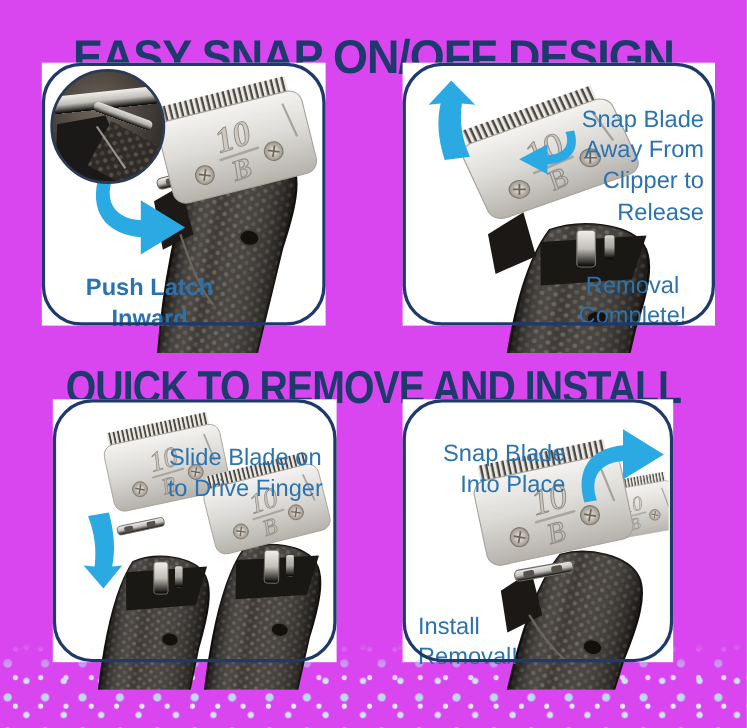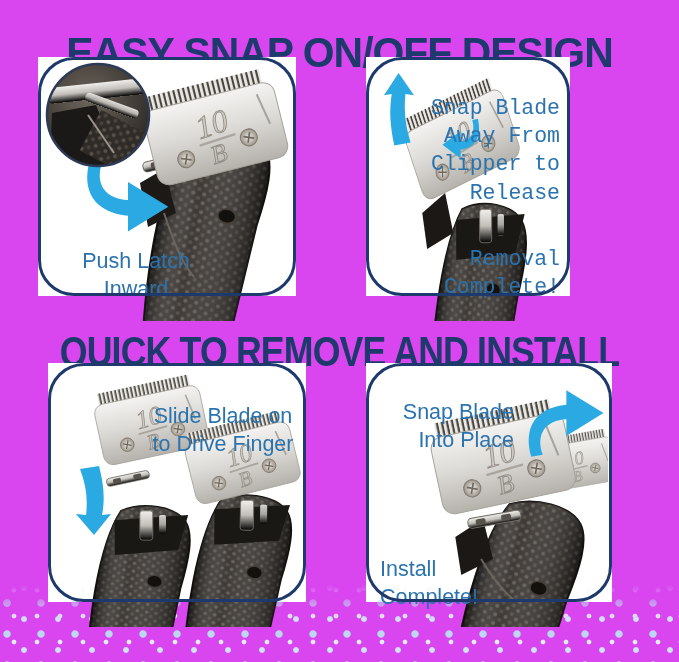--- a/index.html
+++ b/index.html
@@ -12,36 +12,36 @@
     position:absolute;left:0;width:100%;text-align:center;white-space:nowrap;
     font-weight:700;color:var(--navy);line-height:1;letter-spacing:-1px;
   }
   .t1{top:2px;font-size:43px;transform:scaleX(.95);}
   .t2{top:303px;font-size:42px;transform:scaleX(.85);}
   .panel{position:absolute;width:258px;height:239px;background:#fff;}
   .panel::after{
     content:"";position:absolute;inset:0;border:3px solid var(--navy);
     border-radius:36px;pointer-events:none;z-index:6;
   }
-  .pA{left:38px;top:57px;}
-  .pB{left:366px;top:57px;width:204px;font-family:Liberation Mono, monospace;}
+  .pA{left:38px;top:57px;font-weight:bold;}
+  .pB{left:366px;top:57px;width:284px;}
   .pC{left:48px;top:363px;}
   .pD{left:366px;top:363px;width:246px;}
   .photo{
     position:absolute;left:4px;right:4px;top:4px;height:260px;
     overflow:hidden;z-index:1;
   }
   .photo svg{display:block;width:100%;height:100%;}
   .cap{
     position:absolute;z-index:4;color:var(--blue);
     font-size:21.5px;line-height:1.32;
   }
   .capA{left:12px;top:168px;width:172px;text-align:center;}
   .capB-ins{right:10px;top:15px;width:136px;text-align:right;}
-  .capB-status{right:10px;top:166px;width:130px;text-align:right;}
+  .capB-status{right:10px;top:166px;width:130px;text-align:center;}
   .capC{left:100px;top:17px;width:150px;text-align:center;}
   .capD-ins{left:14px;top:13px;width:134px;text-align:right;}
   .capD-status{left:14px;top:170px;width:130px;text-align:left;}
   .inset{
     position:absolute;left:6px;top:4px;width:108px;height:108px;z-index:3;
   }
   .dots{
     position:absolute;left:0;right:0;bottom:0;height:78px;z-index:0;
     background:
       radial-gradient(circle at 5px 5px,#bcd7f0 3.2px,rgba(188,215,240,0) 4.2px) 2px 14px/34px 31px no-repeat local,
@@ -219,17 +219,17 @@
         <path d="M112 192 C124 212 134 224 146 234" stroke="#6b655d" stroke-width="2" fill="none"></path>
         <use href="#blade" transform="translate(160,74) rotate(-10) scale(0.58)" opacity="0.95"></use>
         <use href="#hinge" transform="translate(98,152) rotate(-10)"></use>
         <use href="#blade" transform="translate(48,58) rotate(-12) scale(1.02)"></use>
         <g transform="translate(146,96) scale(1.04,-1.04)">
           <use href="#swooshR"></use>
         </g>
       </svg>
     </div>
     <p class="cap capD-ins">Snap Blade Into Place</p>
-    <p class="cap capD-status">Install Complete!</p>
+    <p class="cap capD-status">Install Removal!</p>
   </section>
 
   <div class="dots"></div>
 </div>
 
 </body></html>

